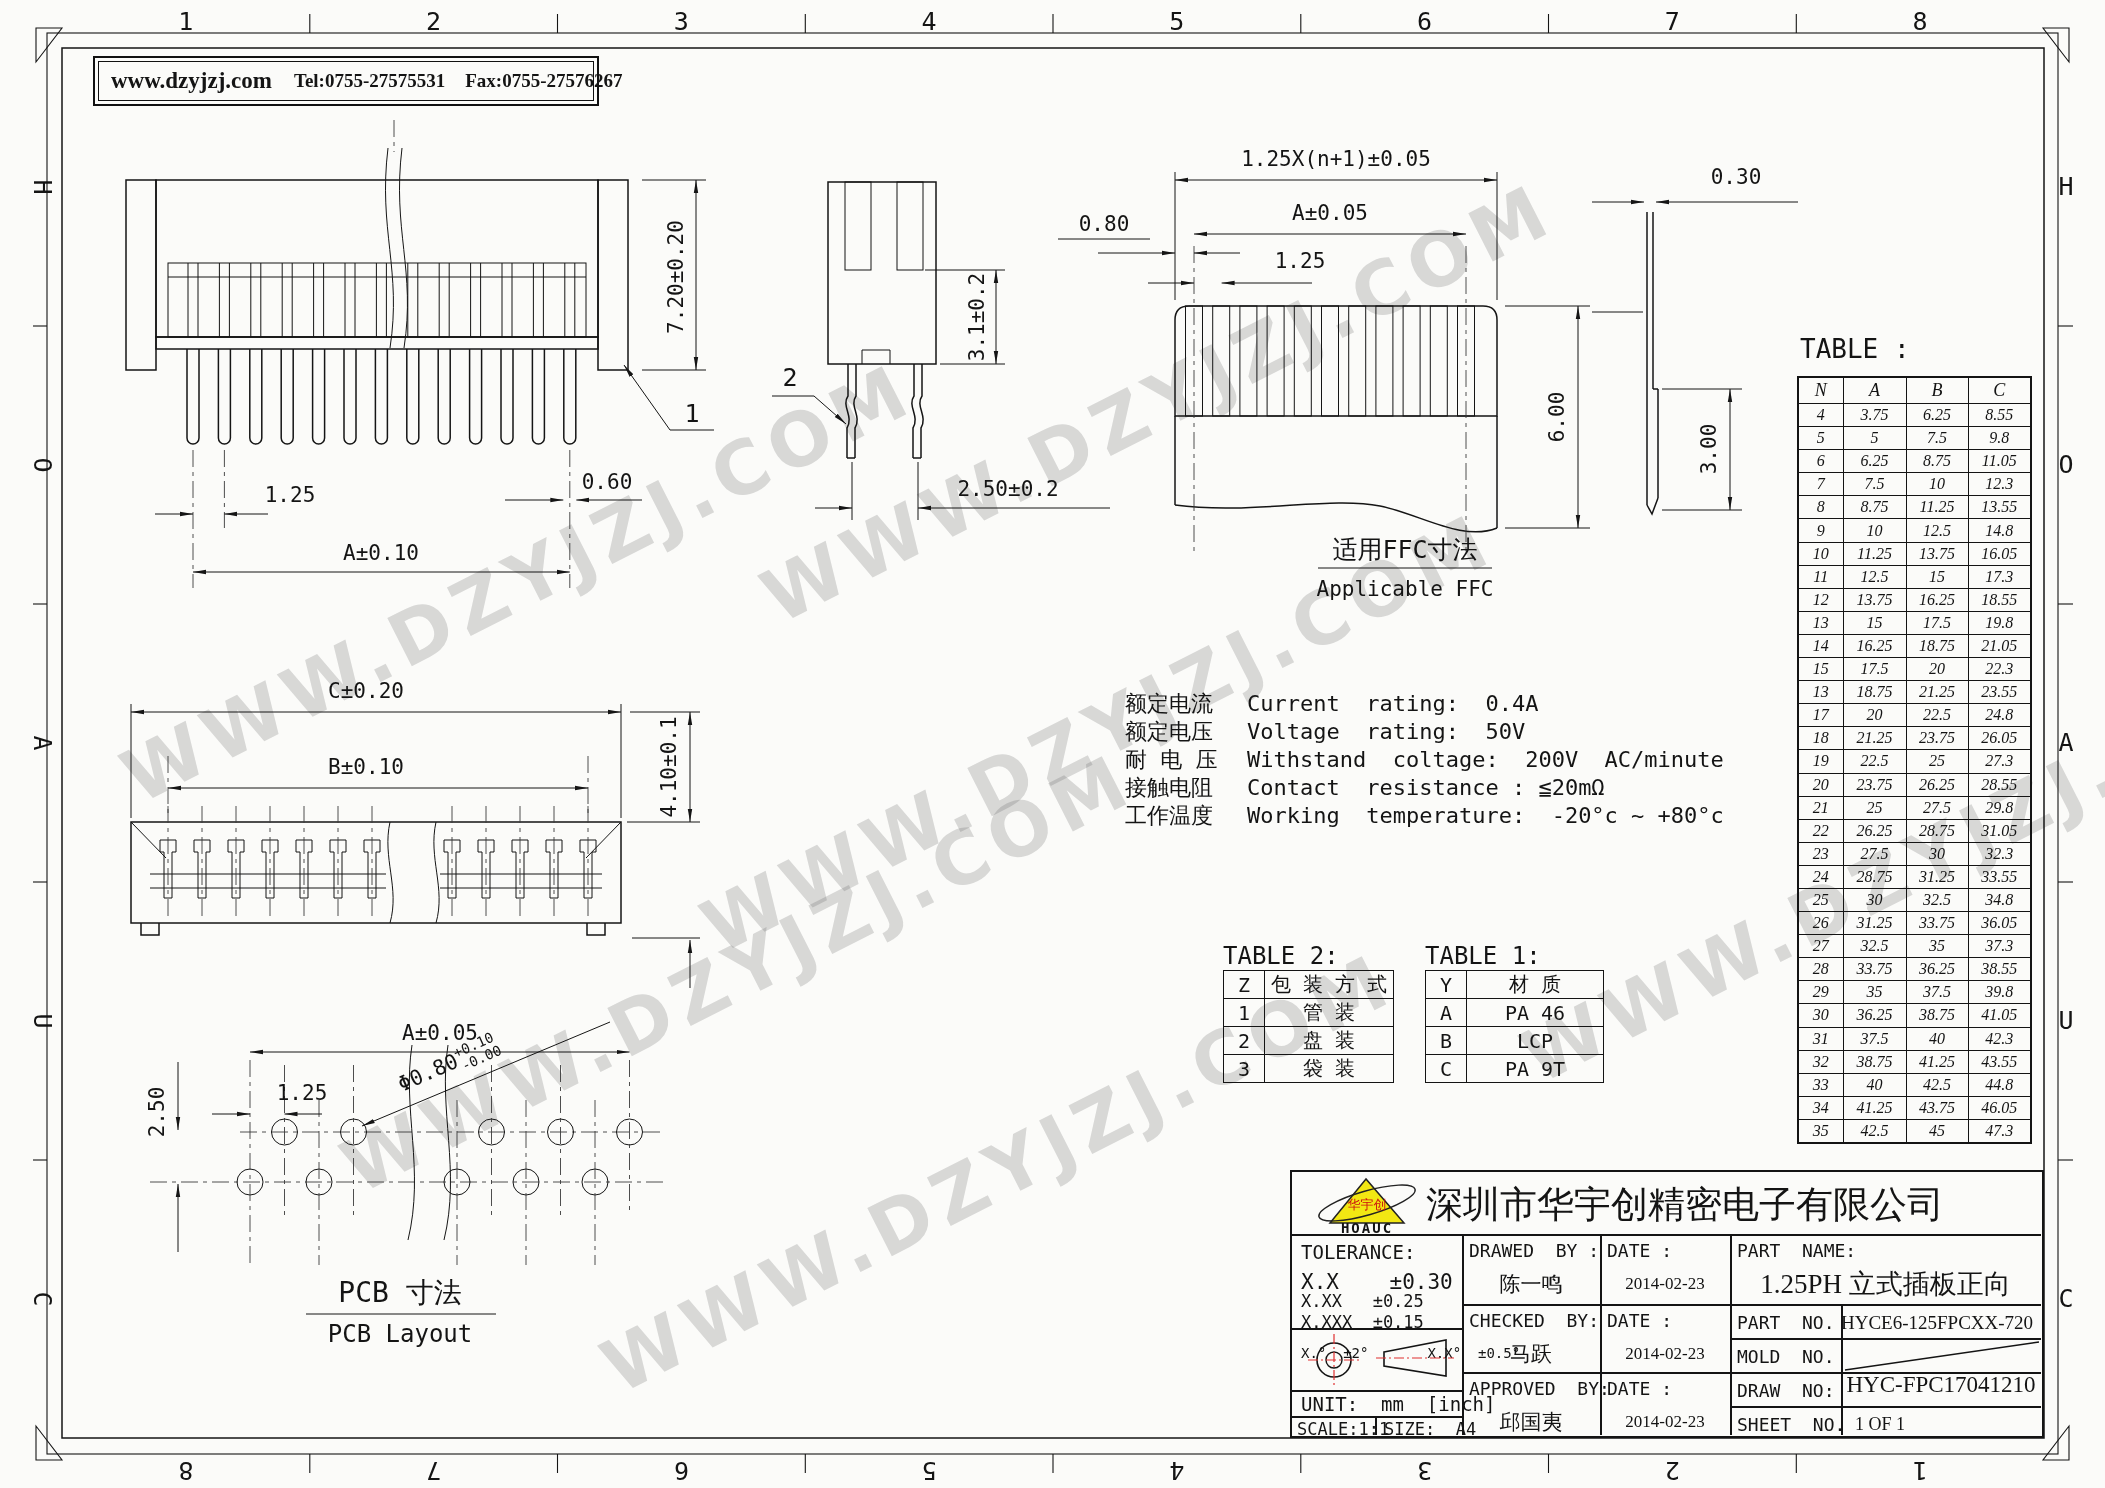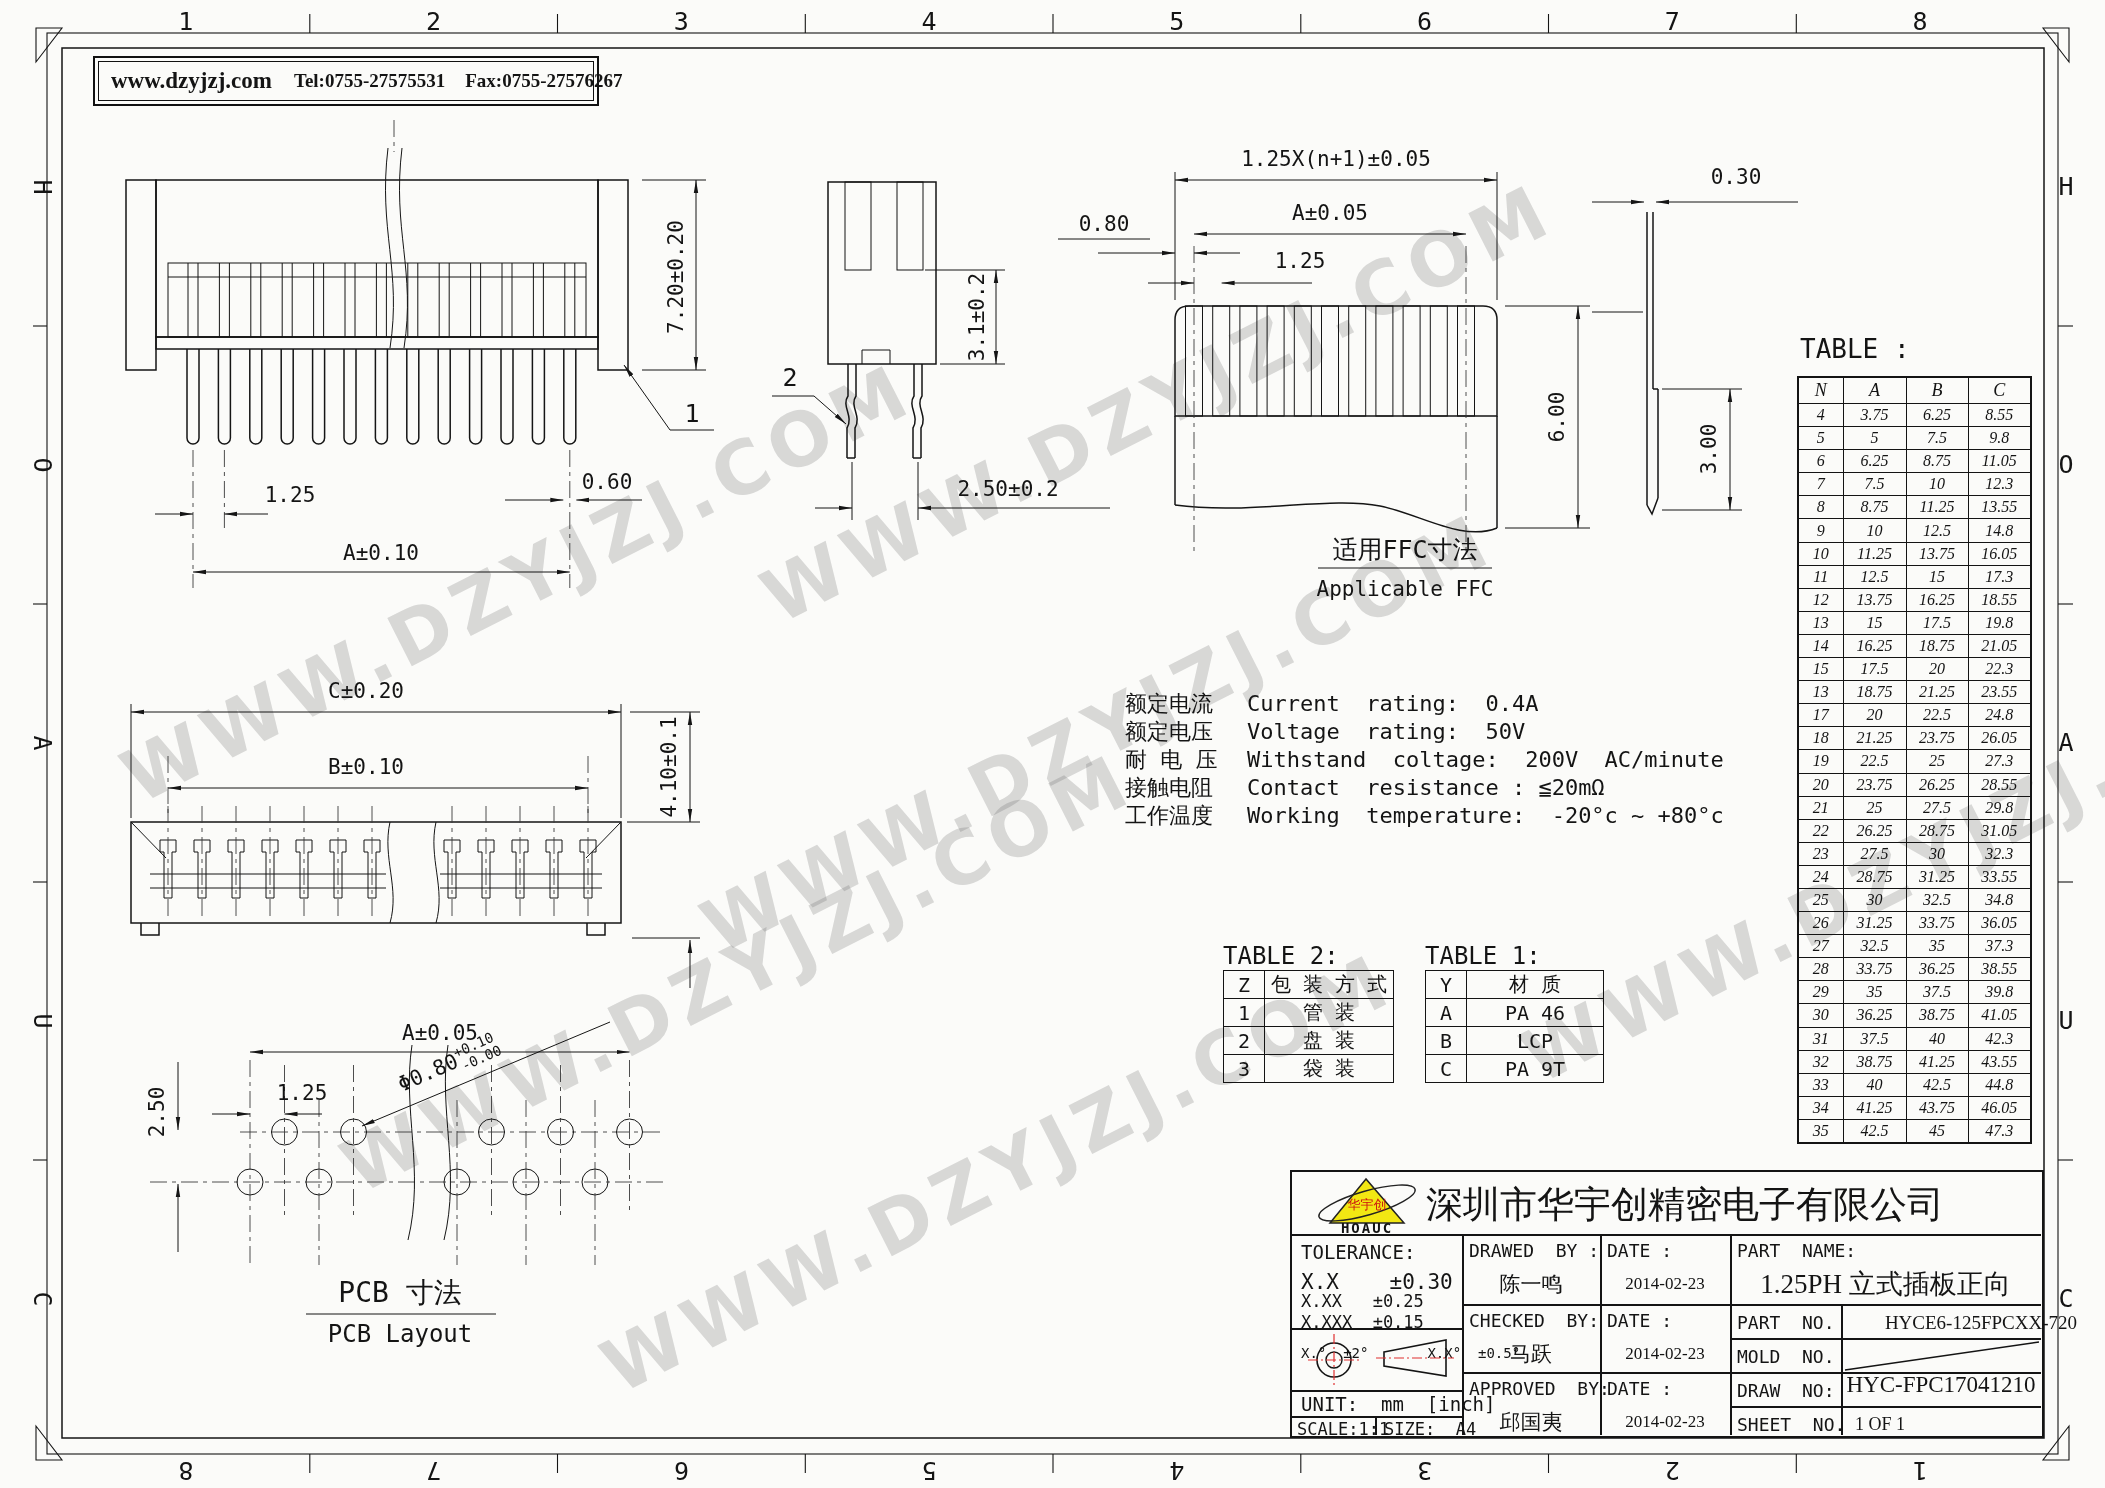--- a/index.html
+++ b/index.html
@@ -754,21 +754,21 @@
     <div class="lab" style="left:315px;top:138px">DATE :</div>
     <div class="val" style="left:308px;top:172px;width:130px;text-align:center;font-size:17px">2014-02-23</div>
     <div class="lab" style="left:177px;top:206px">APPROVED  BY:</div>
     <div class="val" style="left:170px;top:236px;width:138px;text-align:center;font-size:21px">邱国夷</div>
     <div class="lab" style="left:315px;top:206px">DATE :</div>
     <div class="val" style="left:308px;top:240px;width:130px;text-align:center;font-size:17px">2014-02-23</div>
 
     <div class="lab" style="left:445px;top:68px">PART  NAME:</div>
     <div class="val" style="left:438px;top:94px;width:311px;text-align:center;font-size:27px">1.25PH 立式插板正向</div>
     <div class="lab" style="left:445px;top:140px">PART  NO.</div>
-    <div class="val" style="left:549px;top:140px;width:236px;text-align:right;font-size:19px">HYCE6-125FPCXX-720</div>
+    <div class="val" style="left:549px;top:140px;width:236px;text-align:left;font-size:19px">HYCE6-125FPCXX-720</div>
     <div class="lab" style="left:445px;top:174px">MOLD  NO.</div>
     <svg class="abs" style="left:551px;top:168px" width="198" height="32">
       <line x1="2" y1="30" x2="196" y2="2" stroke="#141414" stroke-width="1.4"></line>
     </svg>
     <div class="lab" style="left:445px;top:208px">DRAW  NO:</div>
     <div class="val" style="left:549px;top:200px;width:200px;text-align:center;font-size:23px">HYC-FPC17041210</div>
     <div class="lab" style="left:445px;top:242px">SHEET  NO.</div>
     <div class="val" style="left:563px;top:242px;font-size:18px">1 OF 1</div>
   </div>
 </div>

